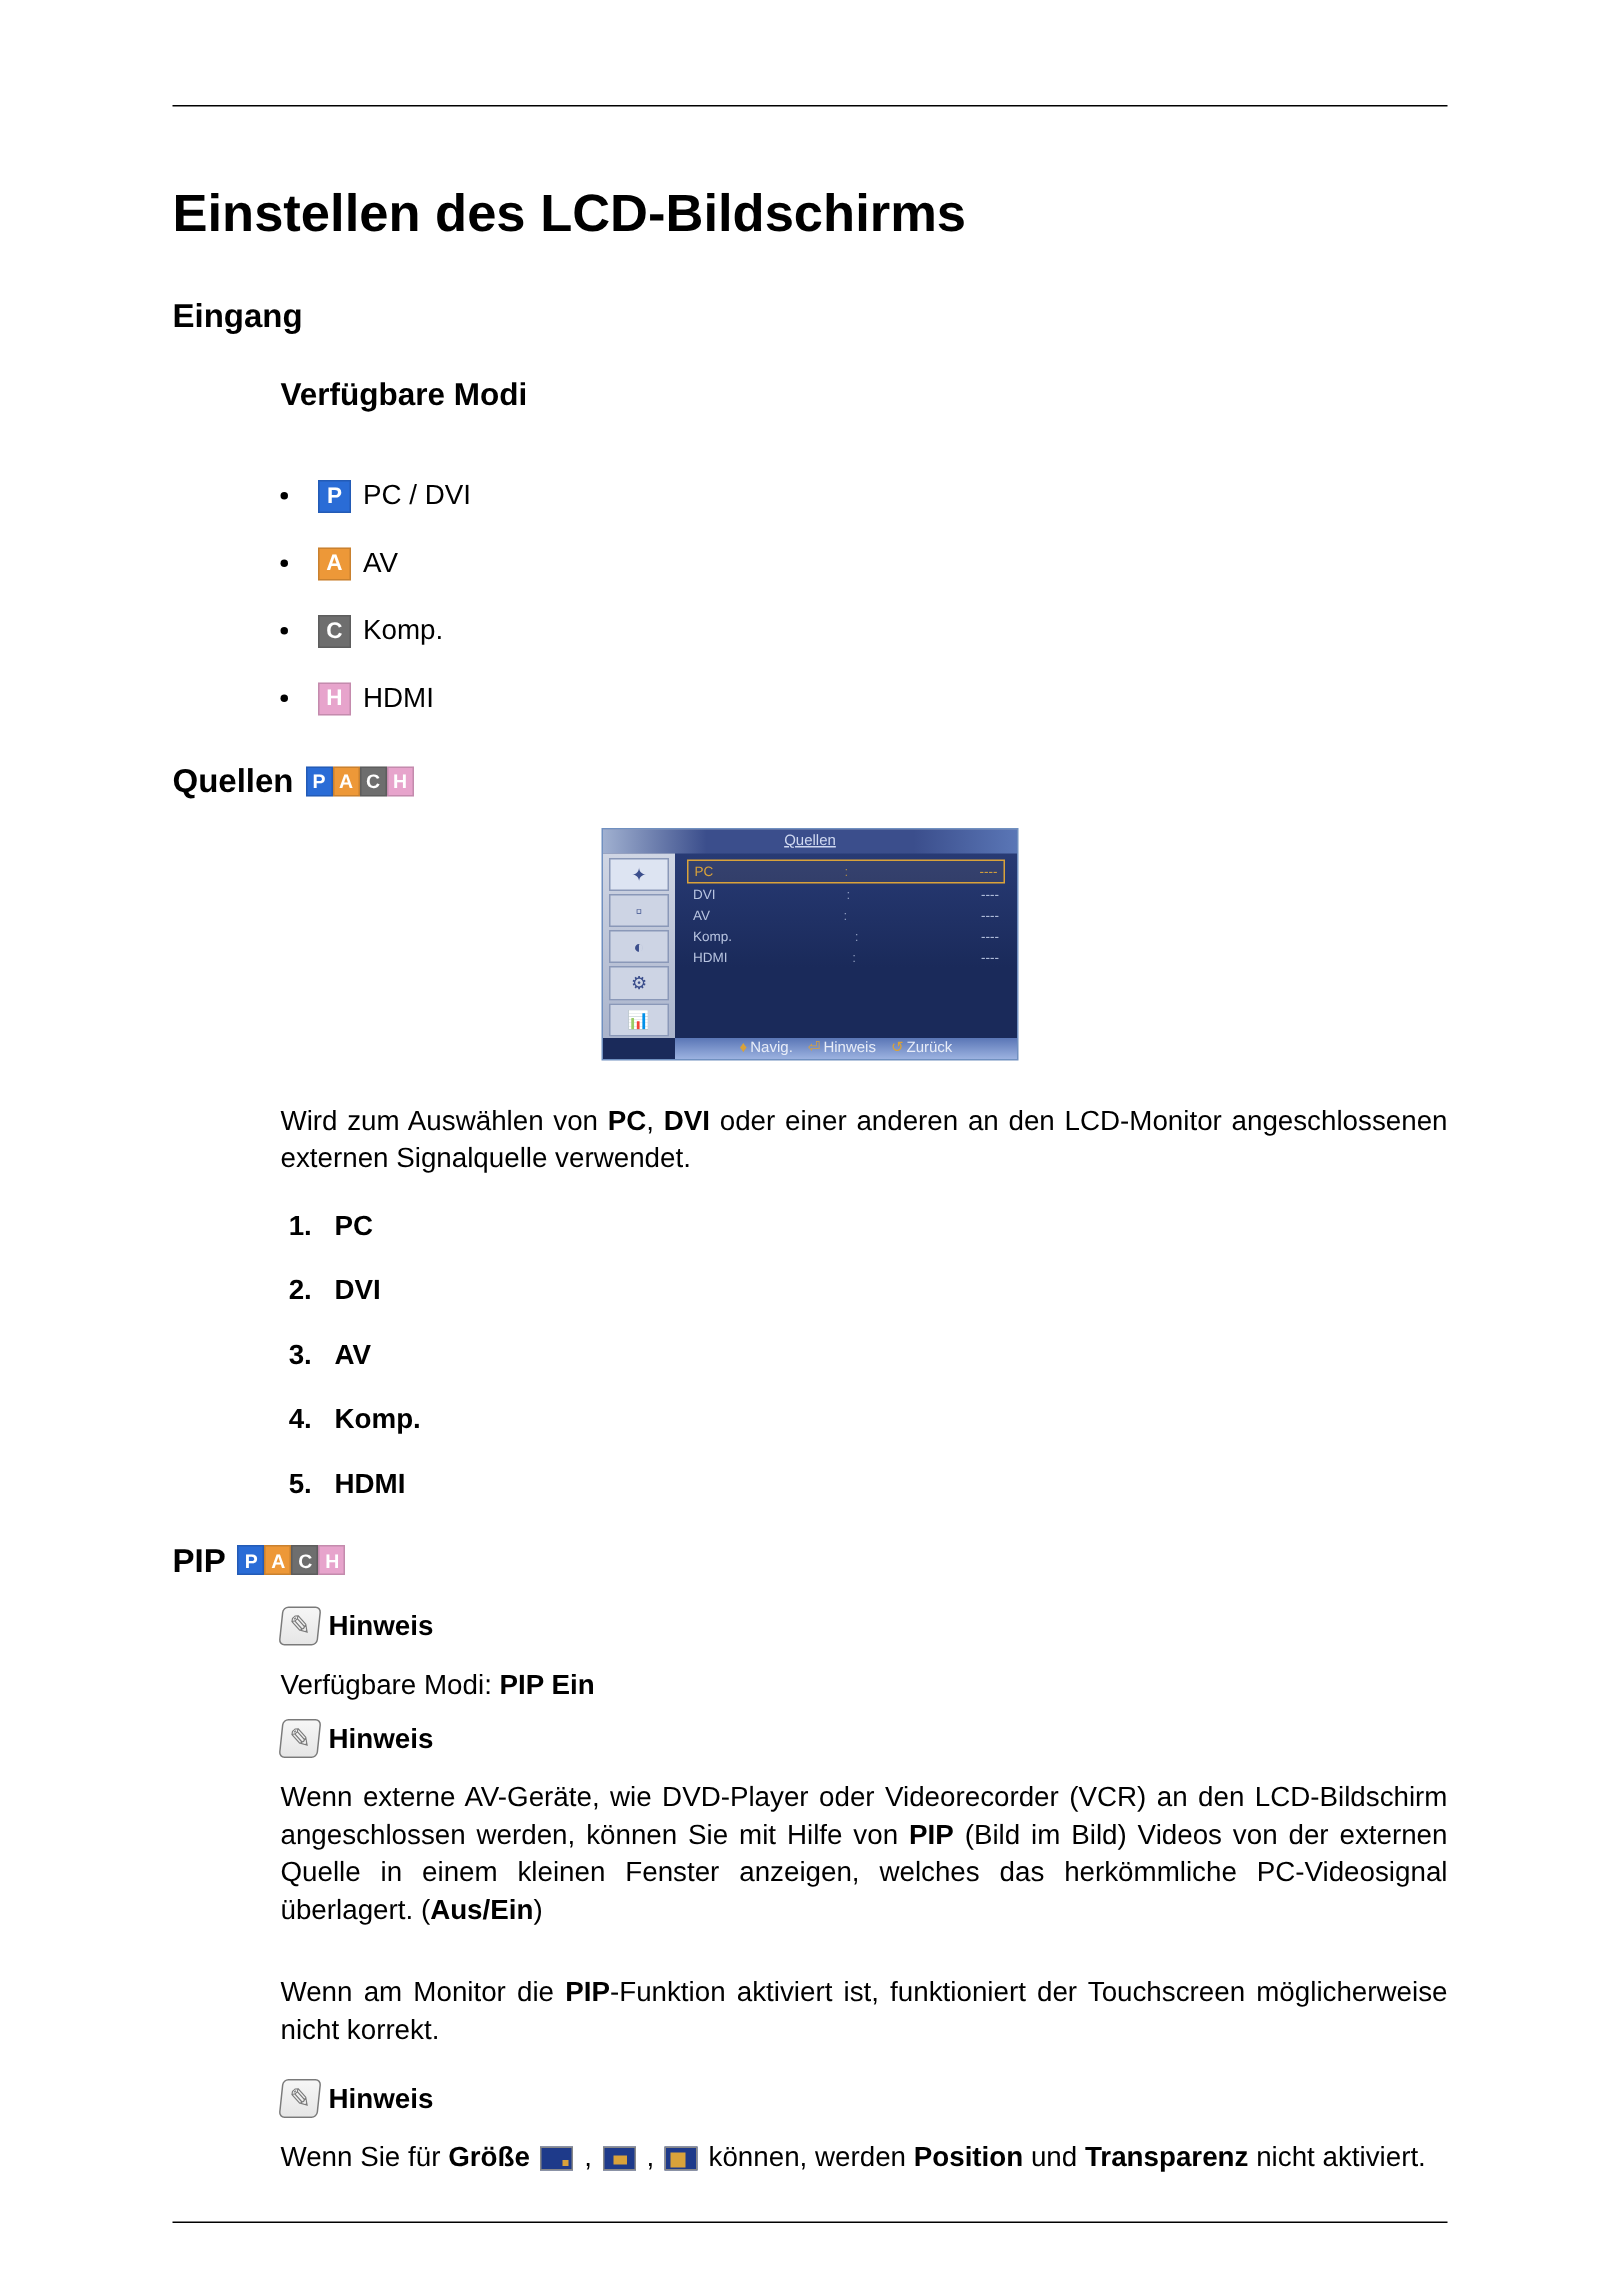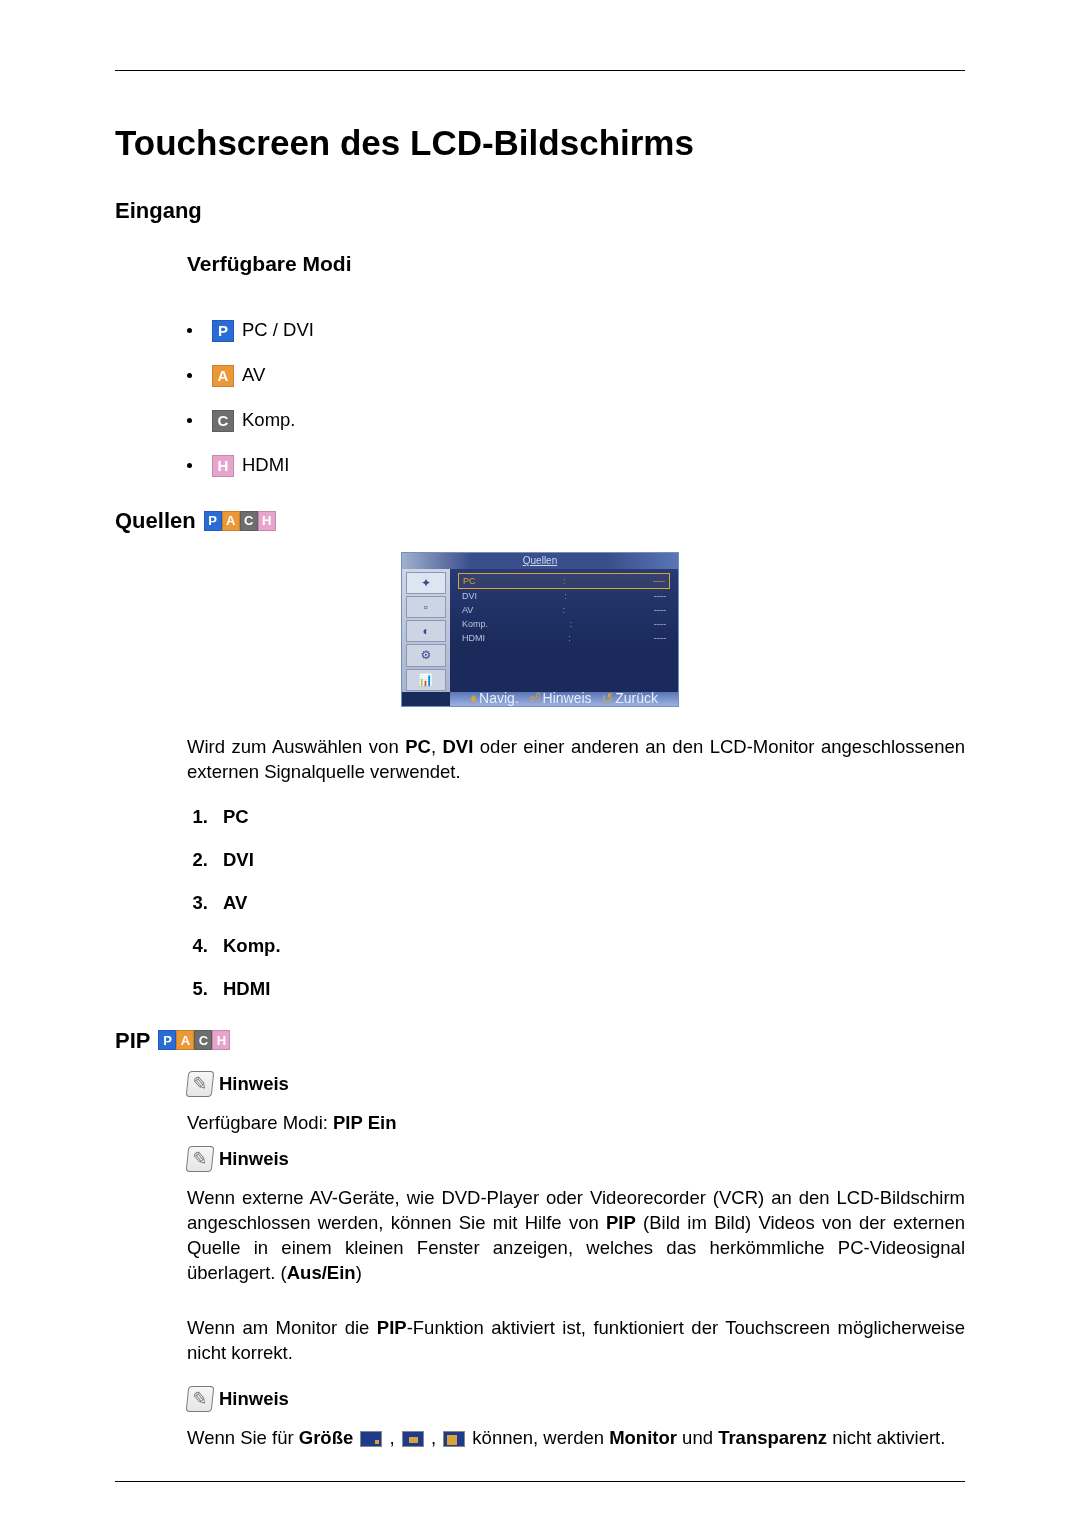--- a/index.html
+++ b/index.html
@@ -129,21 +129,21 @@
   .osd-row.sel {
     border: 1px solid #d9a23a;
     color: #d9a23a;
     background: rgba(217,162,58,0.08);
   }
   .osd-row span.sep { opacity: 0.7; }
   .osd-footer {
     height: 14px;
     background: linear-gradient(180deg, #5a76b6 0%, #9cb2e0 100%);
     display: flex; gap: 10px; padding: 0 12px;
-    font-size: 14px; color: #e8edf8; align-items: center;
+    font-size: 10px; color: #e8edf8; align-items: center;
     justify-content: center;
     width: calc(100% - 48px);
     margin-left: 48px;
   }
   .osd-footer .k { color: #d9a23a; margin-right: 2px; }
 
   .body-text {
     margin-left: 72px;
     margin-bottom: 20px;
     text-align: justify;
@@ -199,21 +199,21 @@
   .content { margin-top: 0; }
   .mb-big { margin-bottom: 30px; }
 </style>
 </head>
 <body>
 
 <hr class="hr-top">
 
 <div class="content">
 
-  <h1>Touchscreen des LCD-Bildschirms</h1>
+  <h1>Einstellen des LCD-Bildschirms</h1>
 
   <h2 class="section-h">Eingang</h2>
 
   <h3 class="sub-h">Verfügbare Modi</h3>
 
   <ul class="mode-list">
     <li>
       <span class="dot"></span>
       <span class="mode-badge bg-blue">P</span>
       <span>PC / DVI</span>
@@ -337,18 +337,18 @@
   <div class="hinweis-line">
     <span class="note-icon">✎</span>
     <span class="hw-label">Hinweis</span>
   </div>
 
   <p class="body-text">
     <span>Wenn Sie für </span><b>Größe</b>
     <span class="size-icon s1"></span><span> , </span>
     <span class="size-icon s2"></span><span> , </span>
     <span class="size-icon s3"></span>
-    <span> können, werden </span><b>Monitor</b><span> und </span><b>Transparenz</b><span> nicht aktiviert.</span>
+    <span> können, werden </span><b>Position</b><span> und </span><b>Transparenz</b><span> nicht aktiviert.</span>
   </p>
 
 </div>
 
 <hr class="hr-bottom" style="margin-top:30px;">
 
 </body></html>

